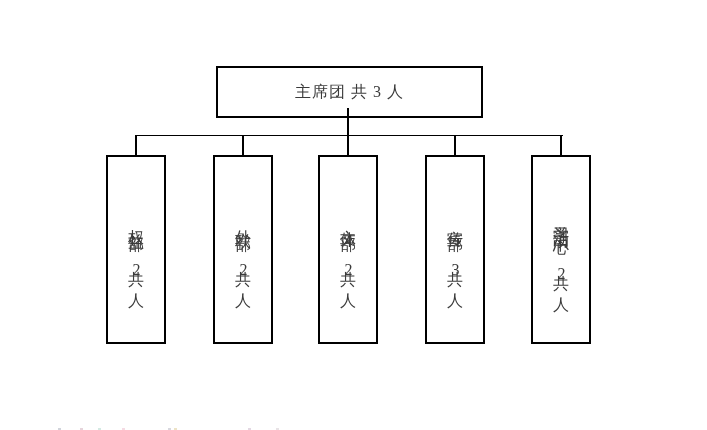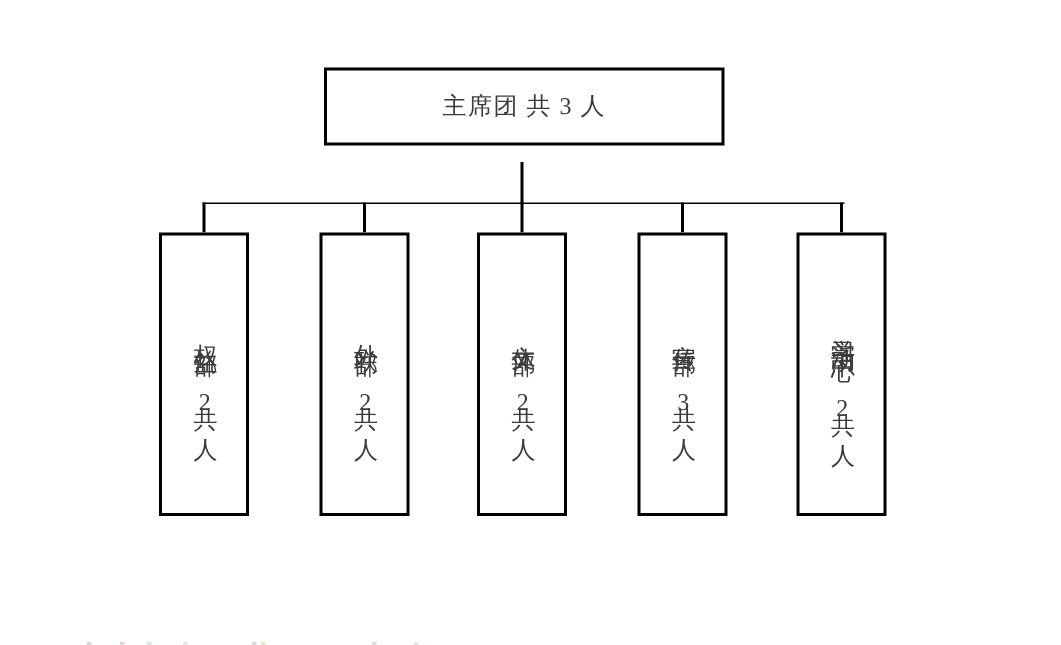--- a/index.html
+++ b/index.html
@@ -19,21 +19,21 @@
     position: absolute;
     box-sizing: border-box;
     border: 2px solid #000000;
     background: #ffffff;
     display: flex;
     align-items: center;
     justify-content: center;
   }
   #root-box {
     left: 216px;
-    top: 45px;
+    top: 66px;
     width: 267px;
     height: 52px;
   }
   .root-label {
     font-size: 16px;
     letter-spacing: 1px;
     color: #3b3b3b;
     white-space: pre;
   }
   .dept-box {

